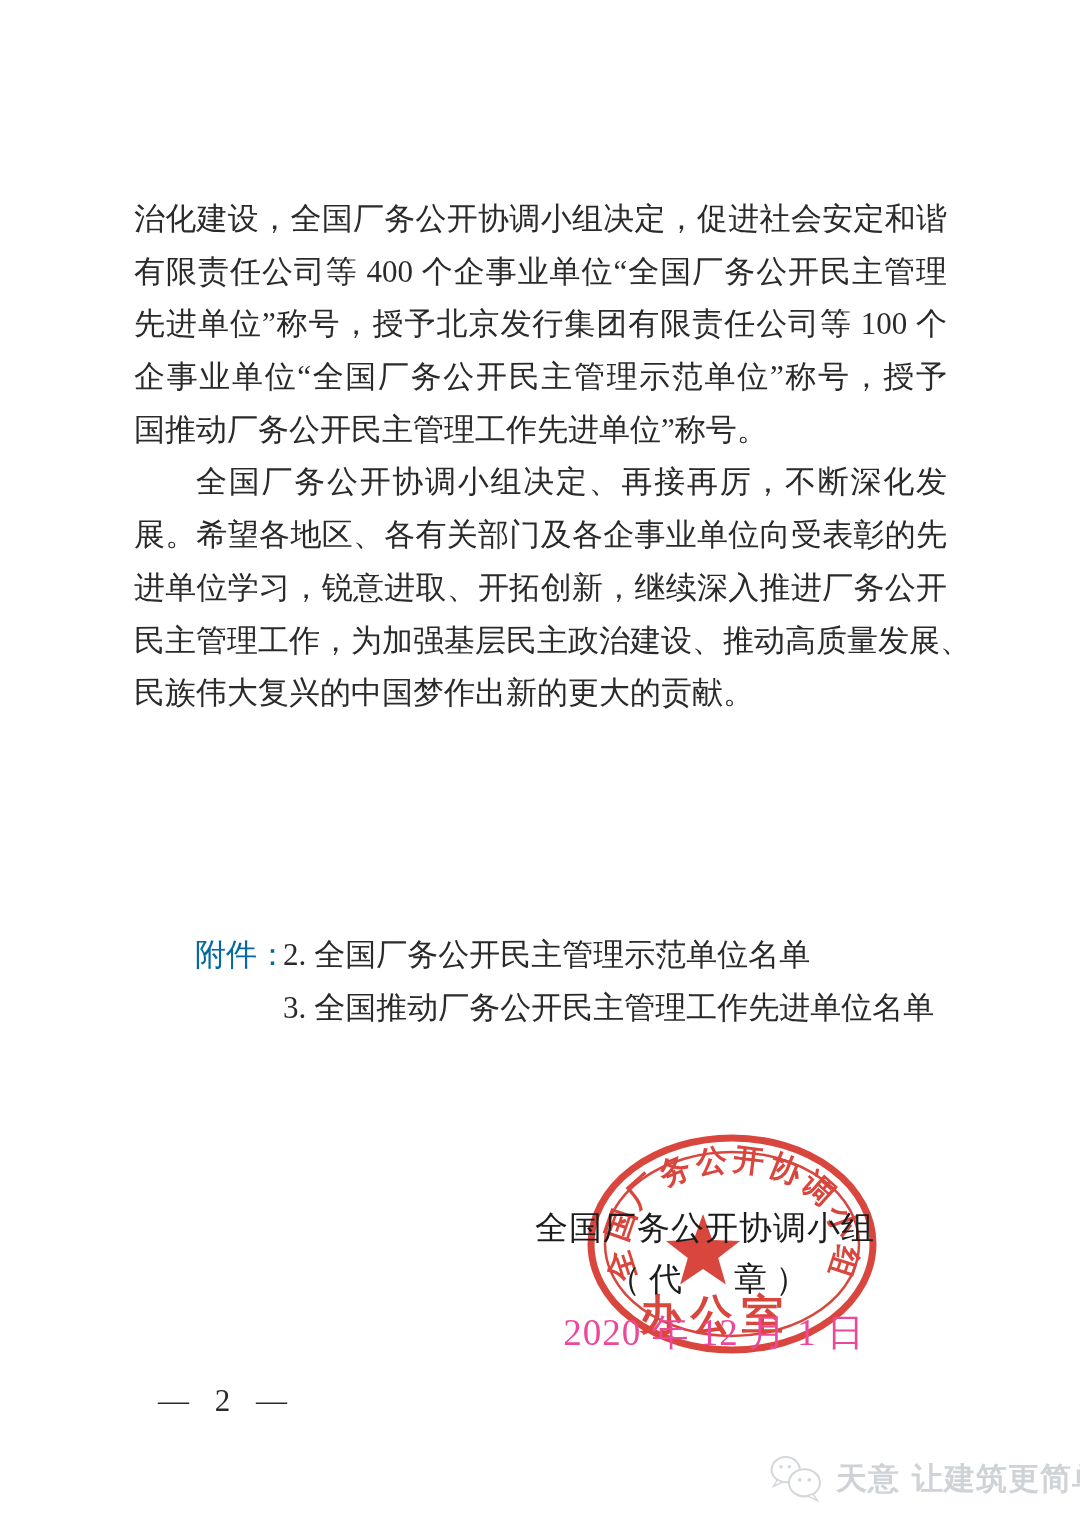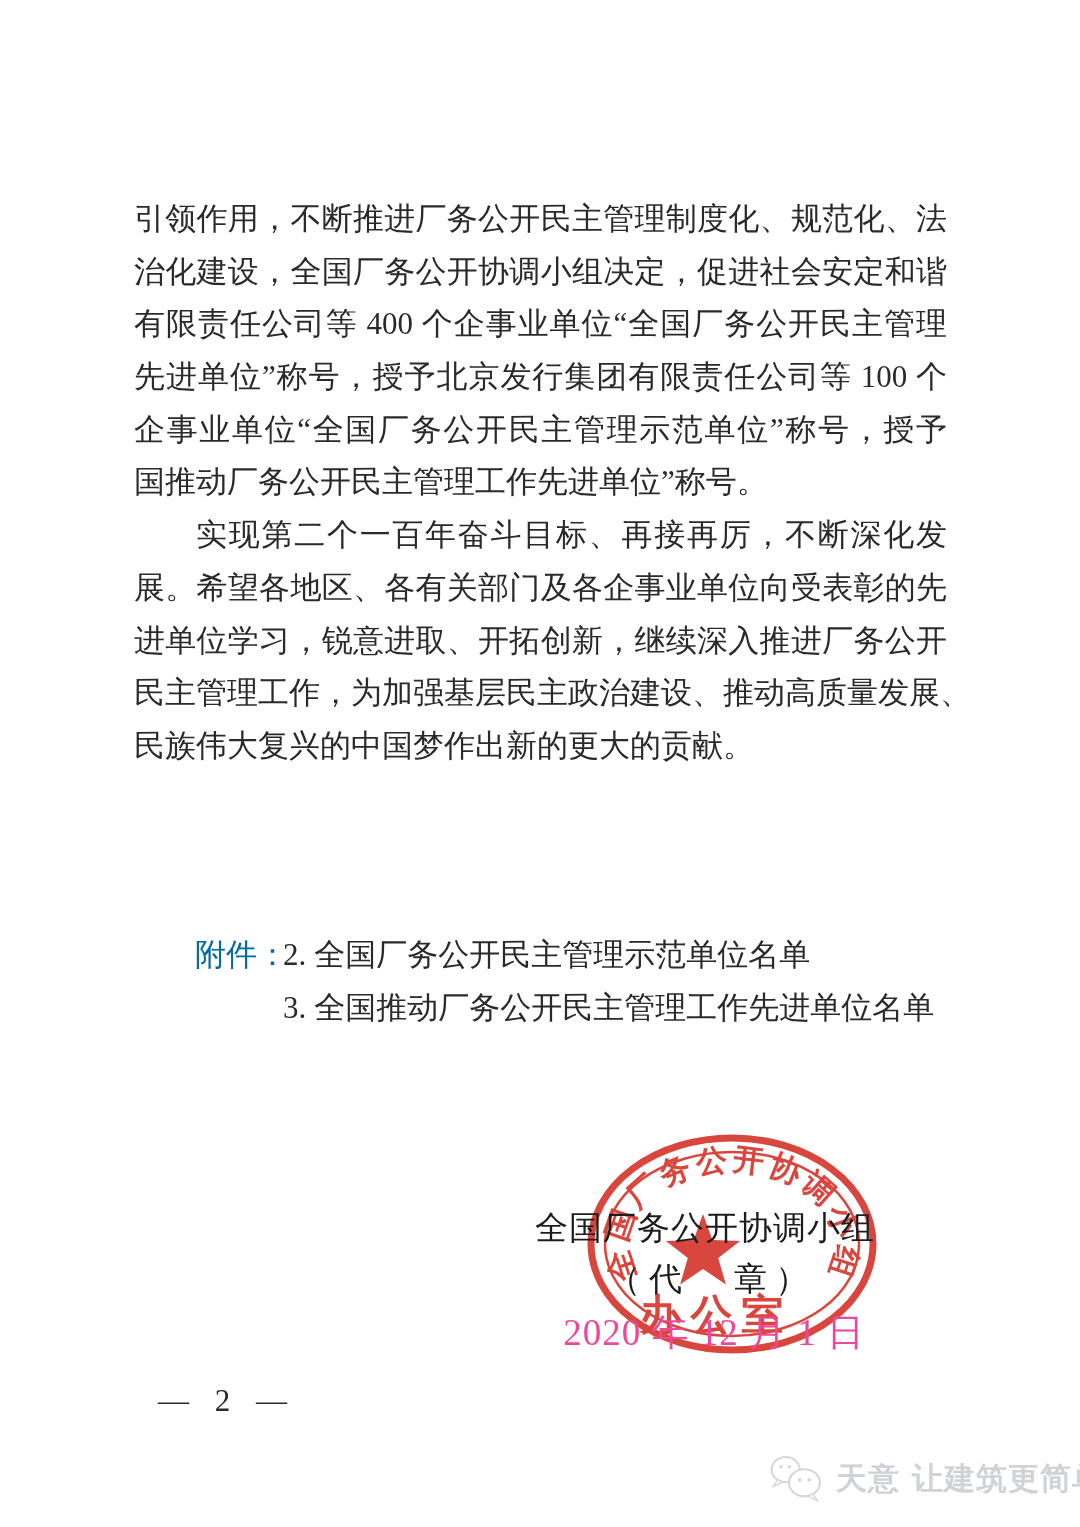--- a/index.html
+++ b/index.html
@@ -76,27 +76,26 @@
     <ellipse cx="146" cy="111" rx="127" ry="92" fill="none" stroke="#d3281e" stroke-width="2.5"></ellipse>
     <path id="sealArc" d="M 53.3 144.6 A 104 74 0 1 1 238.7 144.6" fill="none"></path>
     <text fill="#d3281e" font-size="31" font-weight="bold" letter-spacing="4">
       <textPath href="#sealArc" startOffset="50%" text-anchor="middle">全国厂务公开协调小组</textPath>
     </text>
     <polygon fill="#d3281e" points="117,81 126.4,107.1 154.1,108 132.2,124.9 139.9,151.6 117,136 94.1,151.6 101.8,124.9 79.9,108 107.6,107.1"></polygon>
     <text x="130" y="196" text-anchor="middle" fill="#d3281e" font-size="42" font-weight="bold" letter-spacing="9">办公室</text>
   </svg>
 
   <div class="body-block">
-    <div class="bline">引领作用，不断推进厂务公开民主管理制度化、规范化、法</div>
     <div class="bline">治化建设，全国厂务公开协调小组决定，促进社会安定和谐</div>
     <div class="bline">有限责任公司等 400 个企事业单位“全国厂务公开民主管理</div>
     <div class="bline">先进单位”称号，授予北京发行集团有限责任公司等 100 个</div>
     <div class="bline">企事业单位“全国厂务公开民主管理示范单位”称号，授予</div>
     <div class="bline jlast">国推动厂务公开民主管理工作先进单位”称号。</div>
-    <div class="bline indent">实现第二个一百年奋斗目标、再接再厉，不断深化发</div>
+    <div class="bline indent">全国厂务公开协调小组决定、再接再厉，不断深化发</div>
     <div class="bline">展。希望各地区、各有关部门及各企事业单位向受表彰的先</div>
     <div class="bline">进单位学习，锐意进取、开拓创新，继续深入推进厂务公开</div>
     <div class="bline">民主管理工作，为加强基层民主政治建设、推动高质量发展、</div>
     <div class="bline jlast">民族伟大复兴的中国梦作出新的更大的贡献。</div>
   </div>
 
   <div class="attach-label">附件：</div>
   <div class="attach-items">
     <div class="attach-row">
       <span class="attach-num">2.</span><span>全国厂务公开民主管理示范单位名单</span>

